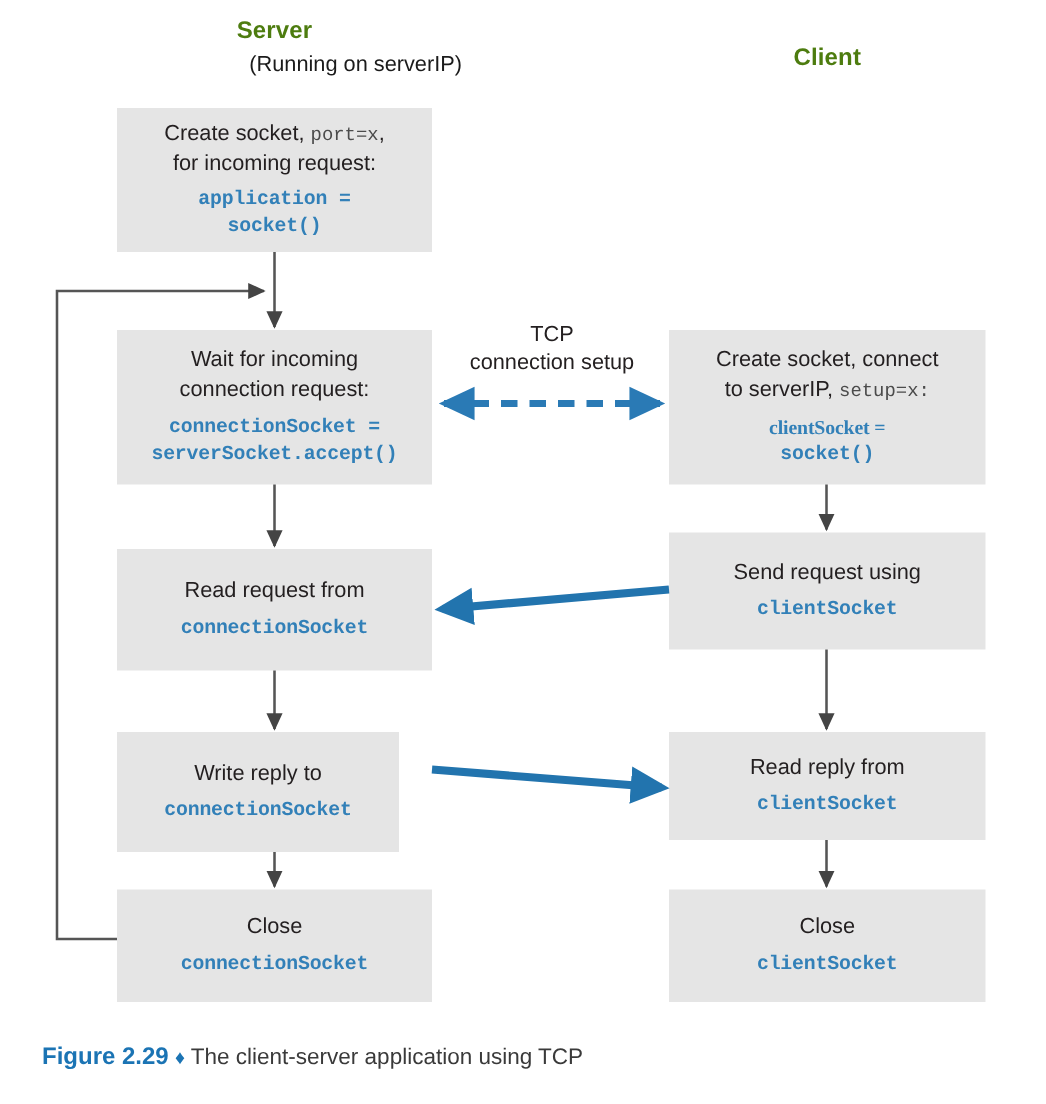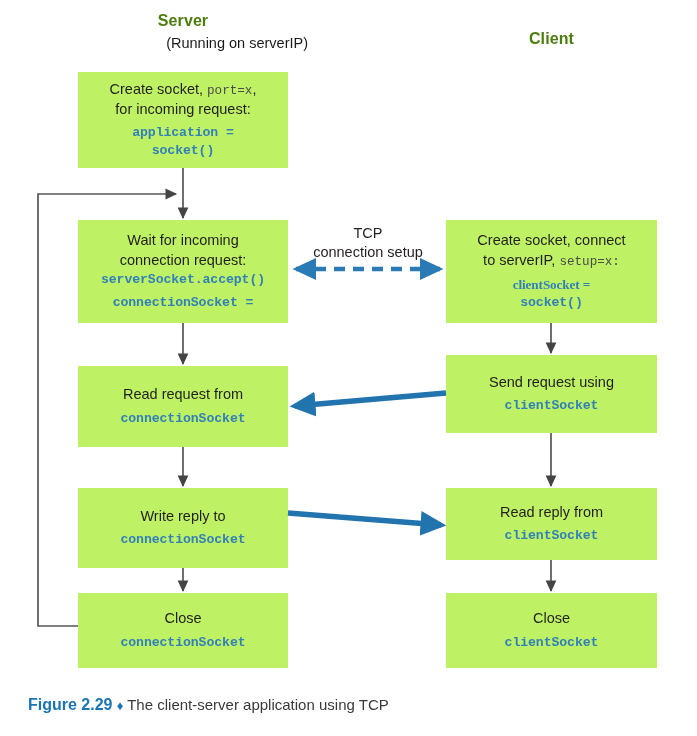--- a/index.html
+++ b/index.html
@@ -32,21 +32,21 @@
   }
   .col-sub {
     position: absolute;
     text-align: center;
     font-size: 14.5px;
     font-weight: normal;
     color: #1b1b1b;
   }
   .pbox {
     position: absolute;
-    background: #bef264;
+    background: #e5e5e5;
     box-sizing: border-box;
     display: flex;
     flex-direction: column;
     align-items: center;
     justify-content: center;
     text-align: center;
     line-height: 1.36;
   }
   .ptext {
     font-size: 14.5px;
@@ -112,30 +112,30 @@
   <div class="pbox" style="left:78px; top:72px; width:210px; height:96px;">
     <div class="ptext"><span>Create  socket, </span><span class="code-inline">port=x</span><span>,</span></div>
     <div class="ptext">for incoming request:</div>
     <div class="code" style="margin-top:5px;">application =</div>
     <div class="code">socket()</div>
   </div>
 
   <div class="pbox" style="left:78px; top:220px; width:210px; height:103px;">
     <div class="ptext">Wait for incoming</div>
     <div class="ptext">connection request:</div>
+    <div class="code" style="margin-top:5px;">connectionSocket =</div>
     <div class="code">serverSocket.accept()</div>
-    <div class="code" style="margin-top:5px;">connectionSocket =</div>
   </div>
 
   <div class="pbox" style="left:78px; top:366px; width:210px; height:81px;">
     <div class="ptext">Read request from</div>
     <div class="code" style="margin-top:5px;">connectionSocket</div>
   </div>
 
-  <div class="pbox" style="left:78px; top:488px; width:210px; height:80px;">
+  <div class="pbox" style="left:78px; top:488px; width:188px; height:80px;">
     <div class="ptext">Write reply to</div>
     <div class="code" style="margin-top:5px;">connectionSocket</div>
   </div>
 
   <div class="pbox" style="left:78px; top:593px; width:210px; height:75px;">
     <div class="ptext">Close</div>
     <div class="code" style="margin-top:5px;">connectionSocket</div>
   </div>
 
   <div class="pbox" style="left:446px; top:220px; width:211px; height:103px;">
@@ -153,21 +153,21 @@
   <div class="pbox" style="left:446px; top:488px; width:211px; height:72px;">
     <div class="ptext">Read reply from</div>
     <div class="code" style="margin-top:5px;">clientSocket</div>
   </div>
 
   <div class="pbox" style="left:446px; top:593px; width:211px; height:75px;">
     <div class="ptext">Close</div>
     <div class="code" style="margin-top:5px;">clientSocket</div>
   </div>
 
-  <div class="mid-label" style="left:300px; top:224px; width:136px;">
+  <div class="mid-label" style="left:300px; top:214px; width:136px;">
     <div>TCP</div>
     <div>connection setup</div>
   </div>
 
   <svg class="overlay" viewBox="0 0 697 736" xmlns="http://www.w3.org/2000/svg">
     <defs>
       <marker id="arrGray" viewBox="0 0 10 10" refX="8.6" refY="5" markerWidth="7.2" markerHeight="7.2" orient="auto-start-reverse">
         <path d="M 0 0.6 L 9.5 5 L 0 9.4 z" fill="#444444"></path>
       </marker>
       <marker id="arrBlue" viewBox="0 0 10 10" refX="8.2" refY="5" markerWidth="5.4" markerHeight="5.4" orient="auto-start-reverse">

